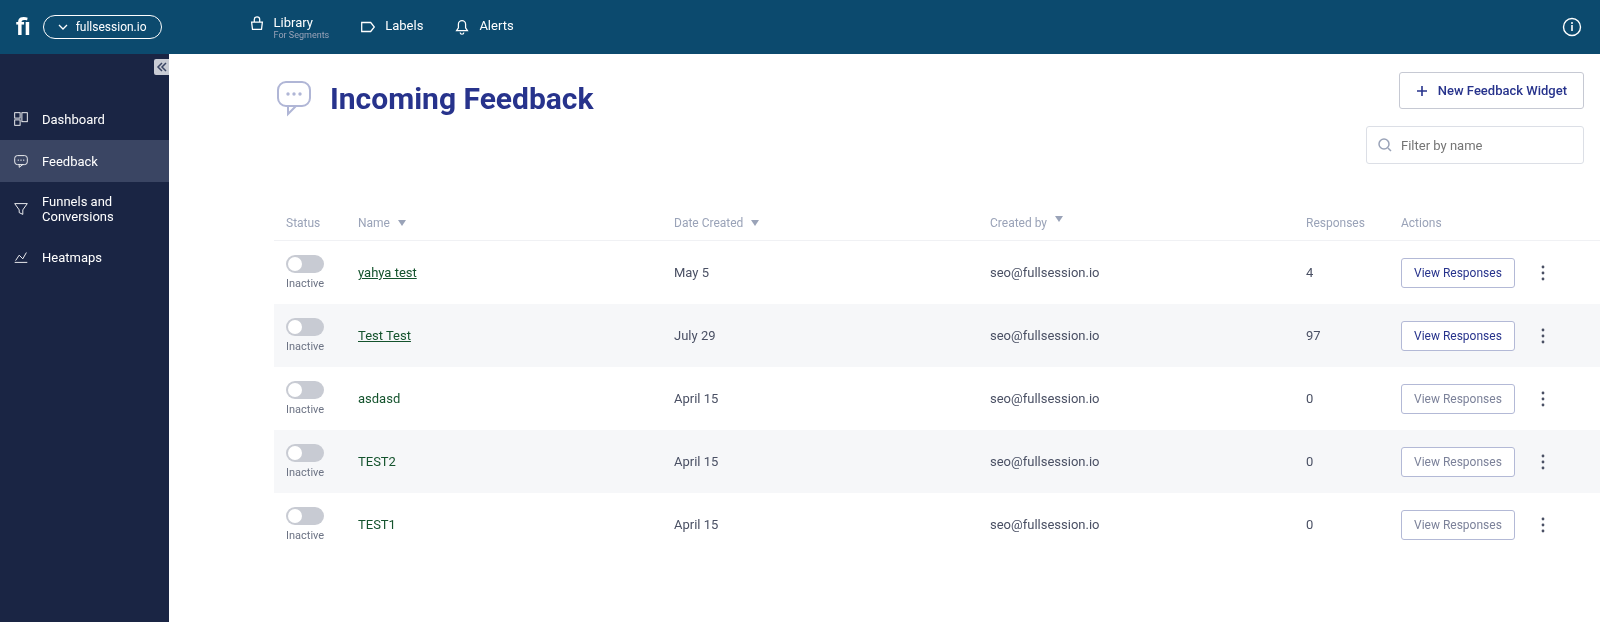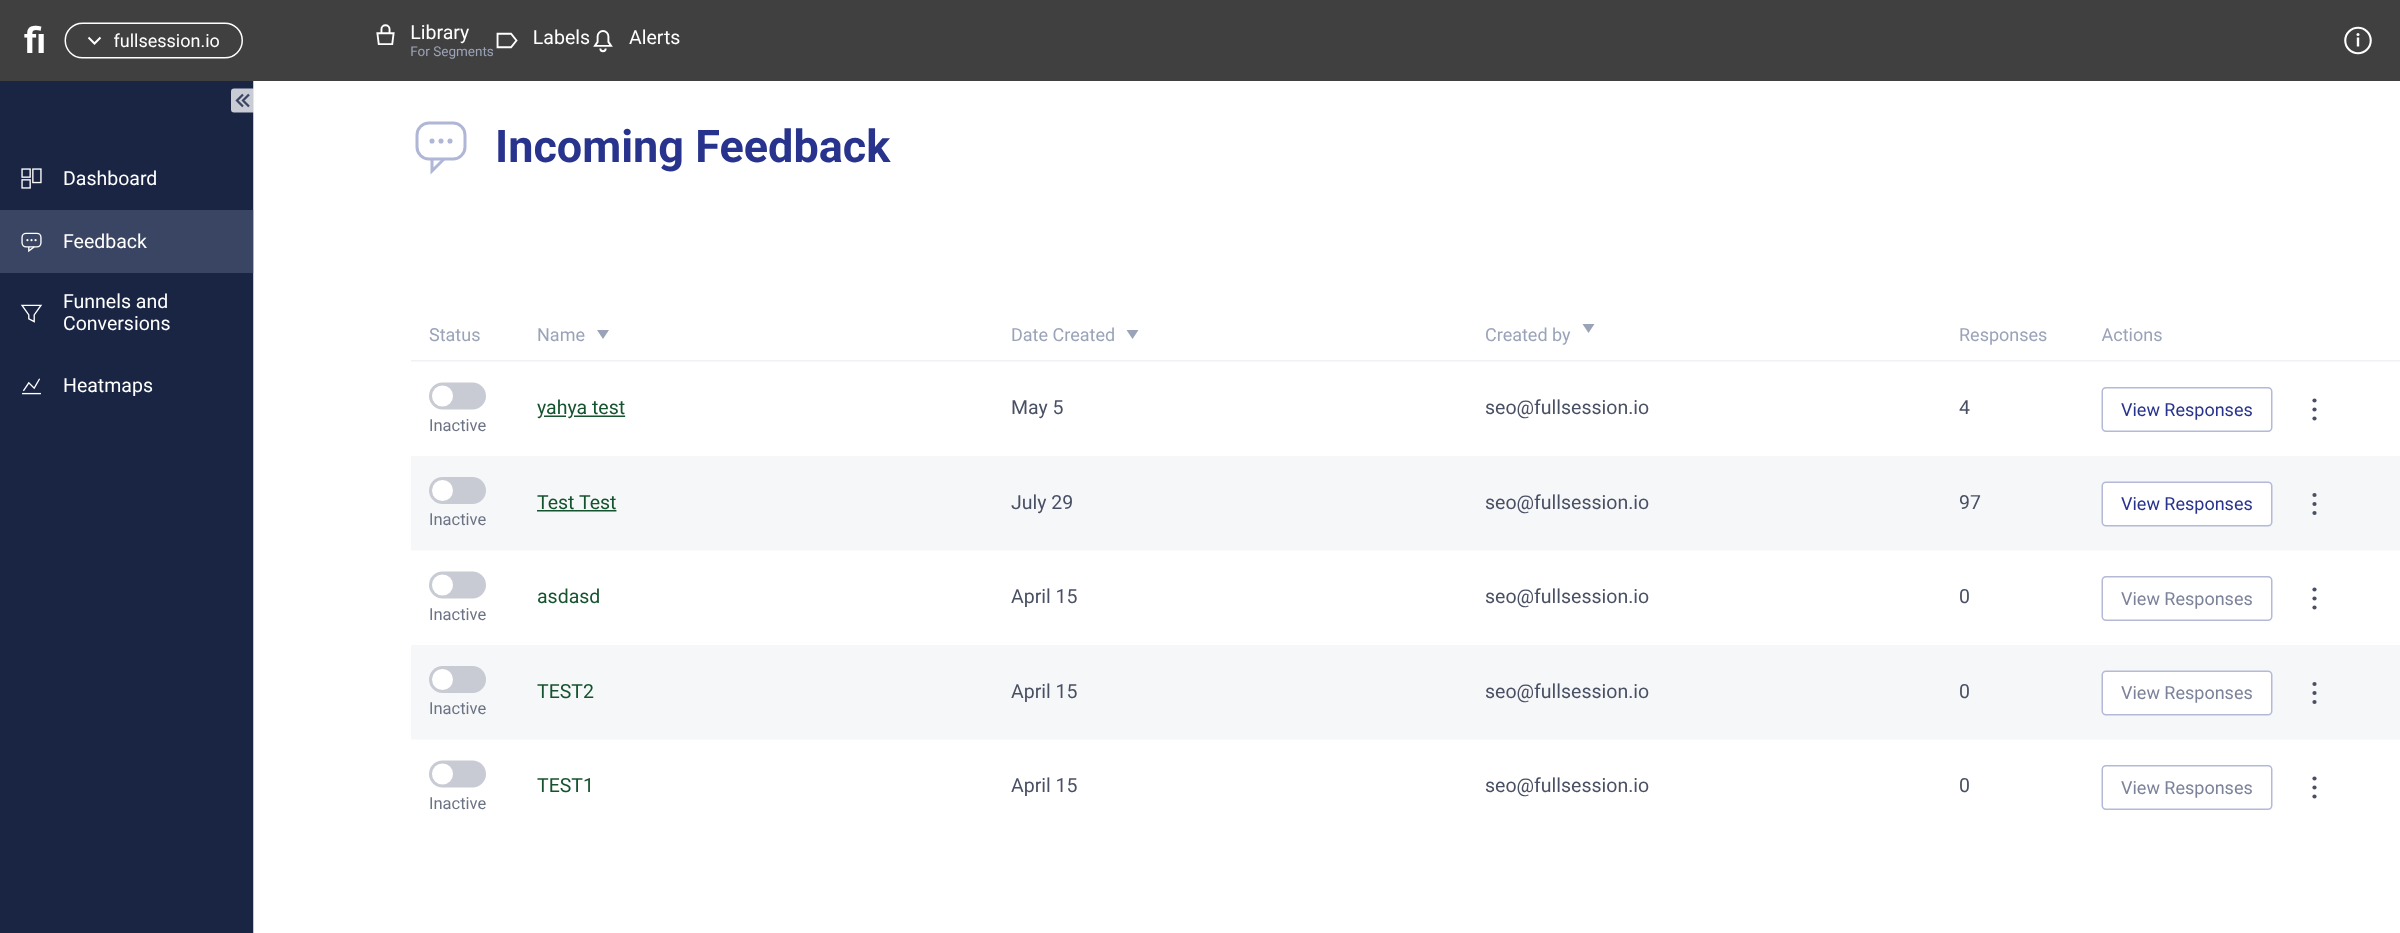--- a/index.html
+++ b/index.html
@@ -1,21 +1,21 @@
 <!DOCTYPE html>
 <html><head>
 <meta charset="utf-8">
 <style>
 * { margin: 0; padding: 0; box-sizing: border-box; font-family: -apple-system, BlinkMacSystemFont, 'Segoe UI', Roboto, Arial, sans-serif; }
 body { width: 1600px; height: 622px; background: #fff; overflow: hidden; }
-.topbar { background: #404040; height: 54px; display: flex; align-items: center; padding: 16px 16px; color: #fff; position: relative; }
+.topbar { background: #0c4a6e; height: 54px; display: flex; align-items: center; padding: 16px 16px; color: #fff; position: relative; }
 .logo-wrap { display: flex; align-items: center; font-weight: 700; font-size: 24px; margin-right: 12px; }
 .site-pill { border: 1px solid #fff; border-radius: 15px; padding: 4px 14px; display: flex; align-items: center; gap: 8px; font-size: 12px; cursor: pointer; margin-right: 86px; }
 .chev { width: 10px; height: 10px; }
-.top-nav { display: flex; align-items: center; }
+.top-nav { display: flex; align-items: center; gap: 30px; }
 .top-nav-item { display: flex; align-items: flex-start; gap: 8px; cursor: pointer; }
 .top-nav-item .labels { display: flex; flex-direction: column; }
 .top-nav-item .lbl { font-size: 13px; color: #fff; }
 .top-nav-item .sublbl { font-size: 9px; color: #9aa3b8; }
 .top-info { position: absolute; right: 18px; top: 50%; transform: translateY(-50%); cursor: pointer; }
 
 .sidebar { position: absolute; left: 0; top: 54px; width: 169px; height: calc(622px - 54px); background: #1a2544; color: #fff; }
 .collapse-btn { position: absolute; top: 5px; right: -1px; width: 16px; height: 16px; background: #c9ccd4; border-radius: 2px 0 0 2px; display:flex; align-items:center; justify-content:center; cursor:pointer; }
 .sb-list { padding-top: 44px; }
 .sb-item { display: flex; align-items: center; gap: 12px; padding: 12px 12px; font-size: 13px; cursor: pointer; }
@@ -153,21 +153,34 @@
           <rect x="4" y="4" width="32" height="24" rx="8" stroke="#b0b6d6" stroke-width="2" fill="none"></rect>
           <path d="M14 28 L14 36 L22 28" stroke="#b0b6d6" stroke-width="2" fill="none"></path>
           <circle cx="14" cy="16" r="1.7" fill="#b0b6d6"></circle>
           <circle cx="20" cy="16" r="1.7" fill="#b0b6d6"></circle>
           <circle cx="26" cy="16" r="1.7" fill="#b0b6d6"></circle>
         </svg>
       <h1 class="page-title">Incoming Feedback</h1>
     </div>
   </div>
 
-
+  <button class="new-widget-btn">
+    <svg width="12" height="12" viewBox="0 0 12 12">
+        <path d="M6 1 L6 11 M1 6 L11 6" stroke="#27338c" stroke-width="1.6"></path>
+      </svg>
+    <span>New Feedback Widget</span>
+  </button>
+
+  <div class="filter-wrap">
+    <svg width="16" height="16" viewBox="0 0 16 16">
+        <circle cx="7" cy="7" r="5" stroke="#9aa3b8" stroke-width="1.5" fill="none"></circle>
+        <path d="M11 11 L14 14" stroke="#9aa3b8" stroke-width="1.5"></path>
+      </svg>
+    <input class="filter-input" placeholder="Filter by name" style="">
+  </div>
 
   <div class="table">
     <div class="table-header">
       <div class="col-status">Status</div>
       <div class="col-name">
         <span>Name</span>
         <span class="sort-tri"></span>
       </div>
       <div class="col-date">
         <span>Date Created</span>

